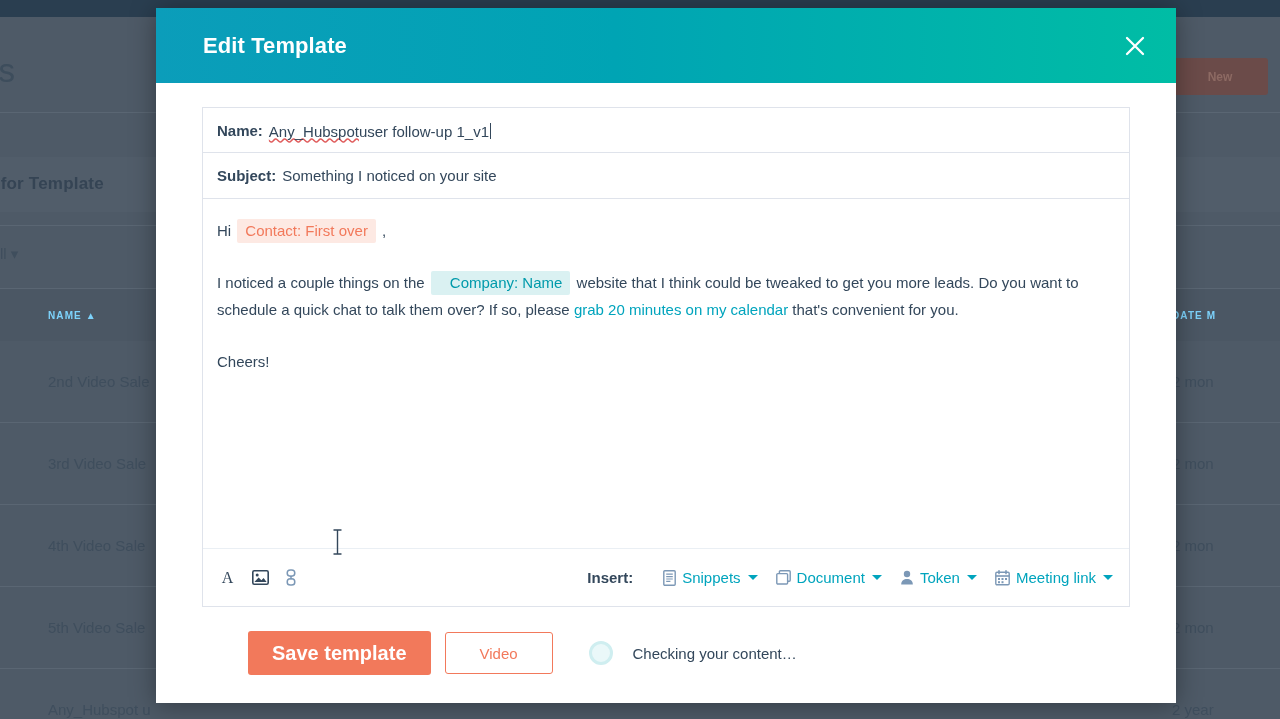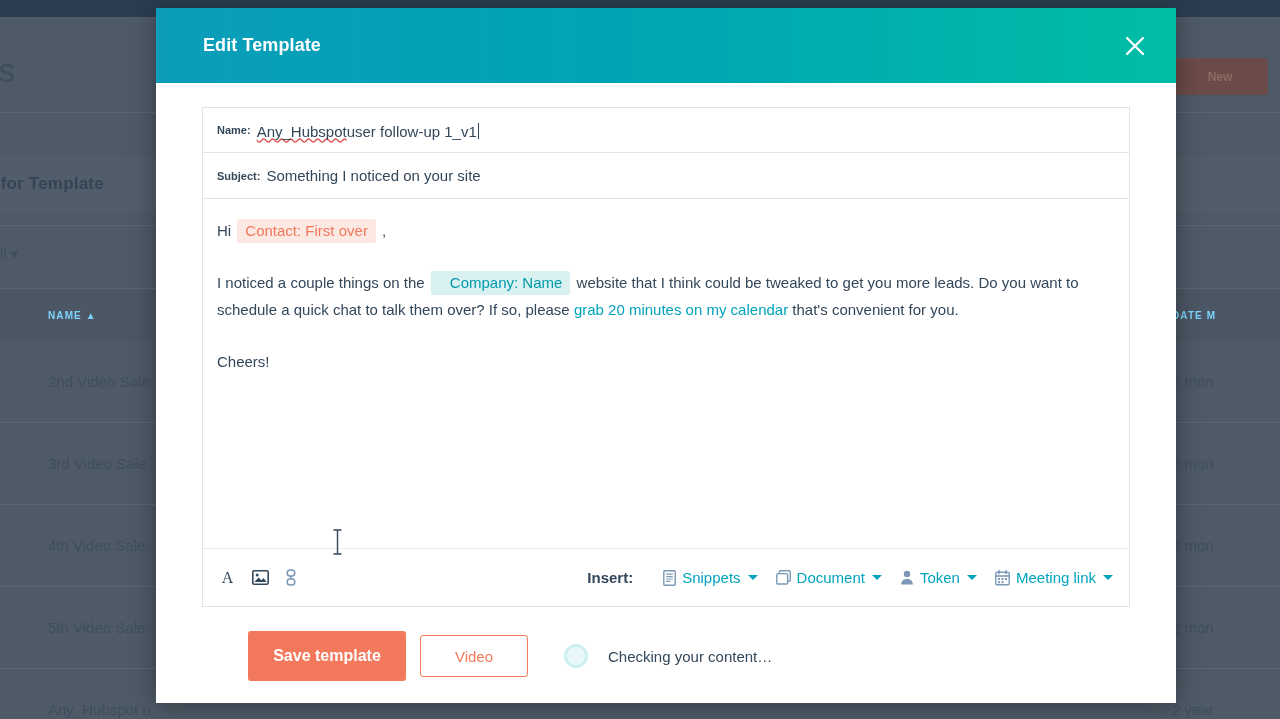--- a/index.html
+++ b/index.html
@@ -93,21 +93,21 @@
     overflow: hidden;
   }
   #modal-header {
     height: 75px; flex: 0 0 75px;
     background: linear-gradient(90deg, #0b9dba 0%, #00a4b4 45%, #00bda5 100%);
     display: flex; align-items: center;
     padding: 0 24px 0 47px;
     position: relative;
   }
   #modal-title {
-    color: #ffffff; font-size: 18px; font-weight: 700; letter-spacing: .1px;
+    color: #ffffff; font-size: 22px; font-weight: 700; letter-spacing: .1px;
   }
   #close-btn {
     position: absolute; right: 24px; top: 50%; transform: translateY(-50%);
     width: 34px; height: 34px; cursor: pointer;
     display: flex; align-items: center; justify-content: center;
   }
   #close-btn svg { display: block; }
 
   #modal-body {
     flex: 1 1 auto;
@@ -121,21 +121,21 @@
     display: flex; flex-direction: column;
     height: 500px;
   }
   .field-row {
     display: flex; align-items: center;
     height: 45px; flex: 0 0 45px;
     border-bottom: 1px solid #dfe3eb;
     padding: 0 14px;
   }
   .field-label {
-    font-size: 11px; font-weight: 700; color: #33475b;
+    font-size: 15px; font-weight: 700; color: #33475b;
     white-space: nowrap; margin-right: 6px;
   }
   .field-value {
     font-size: 15px; color: #33475b; white-space: nowrap;
   }
   #name-value-wrap { display: flex; align-items: baseline; }
   .misspelled {
     text-decoration: underline wavy #e05c5c;
     text-decoration-skip-ink: none;
   }
@@ -197,22 +197,22 @@
 
   #modal-footer {
     flex: 0 0 auto;
     padding: 24px 46px 0 46px;
     display: flex; align-items: center;
   }
   #save-btn {
     background: #f2795b; color: #ffffff;
     border: none; border-radius: 3px;
     font-family: "Liberation Sans", sans-serif;
-    font-size: 16px; font-weight: 700;
-    padding: 0 24px; height: 50px; min-width: 158px;
+    font-size: 20px; font-weight: 700;
+    padding: 0 24px; height: 44px; min-width: 158px;
     cursor: pointer;
   }
   #cancel-btn {
     background: #ffffff; color: #f2795b;
     border: 1px solid #f2795b; border-radius: 3px;
     font-family: "Liberation Sans", sans-serif;
     font-size: 15px; font-weight: 400;
     padding: 0 24px; height: 42px; min-width: 108px;
     margin-left: 14px; cursor: pointer;
   }

